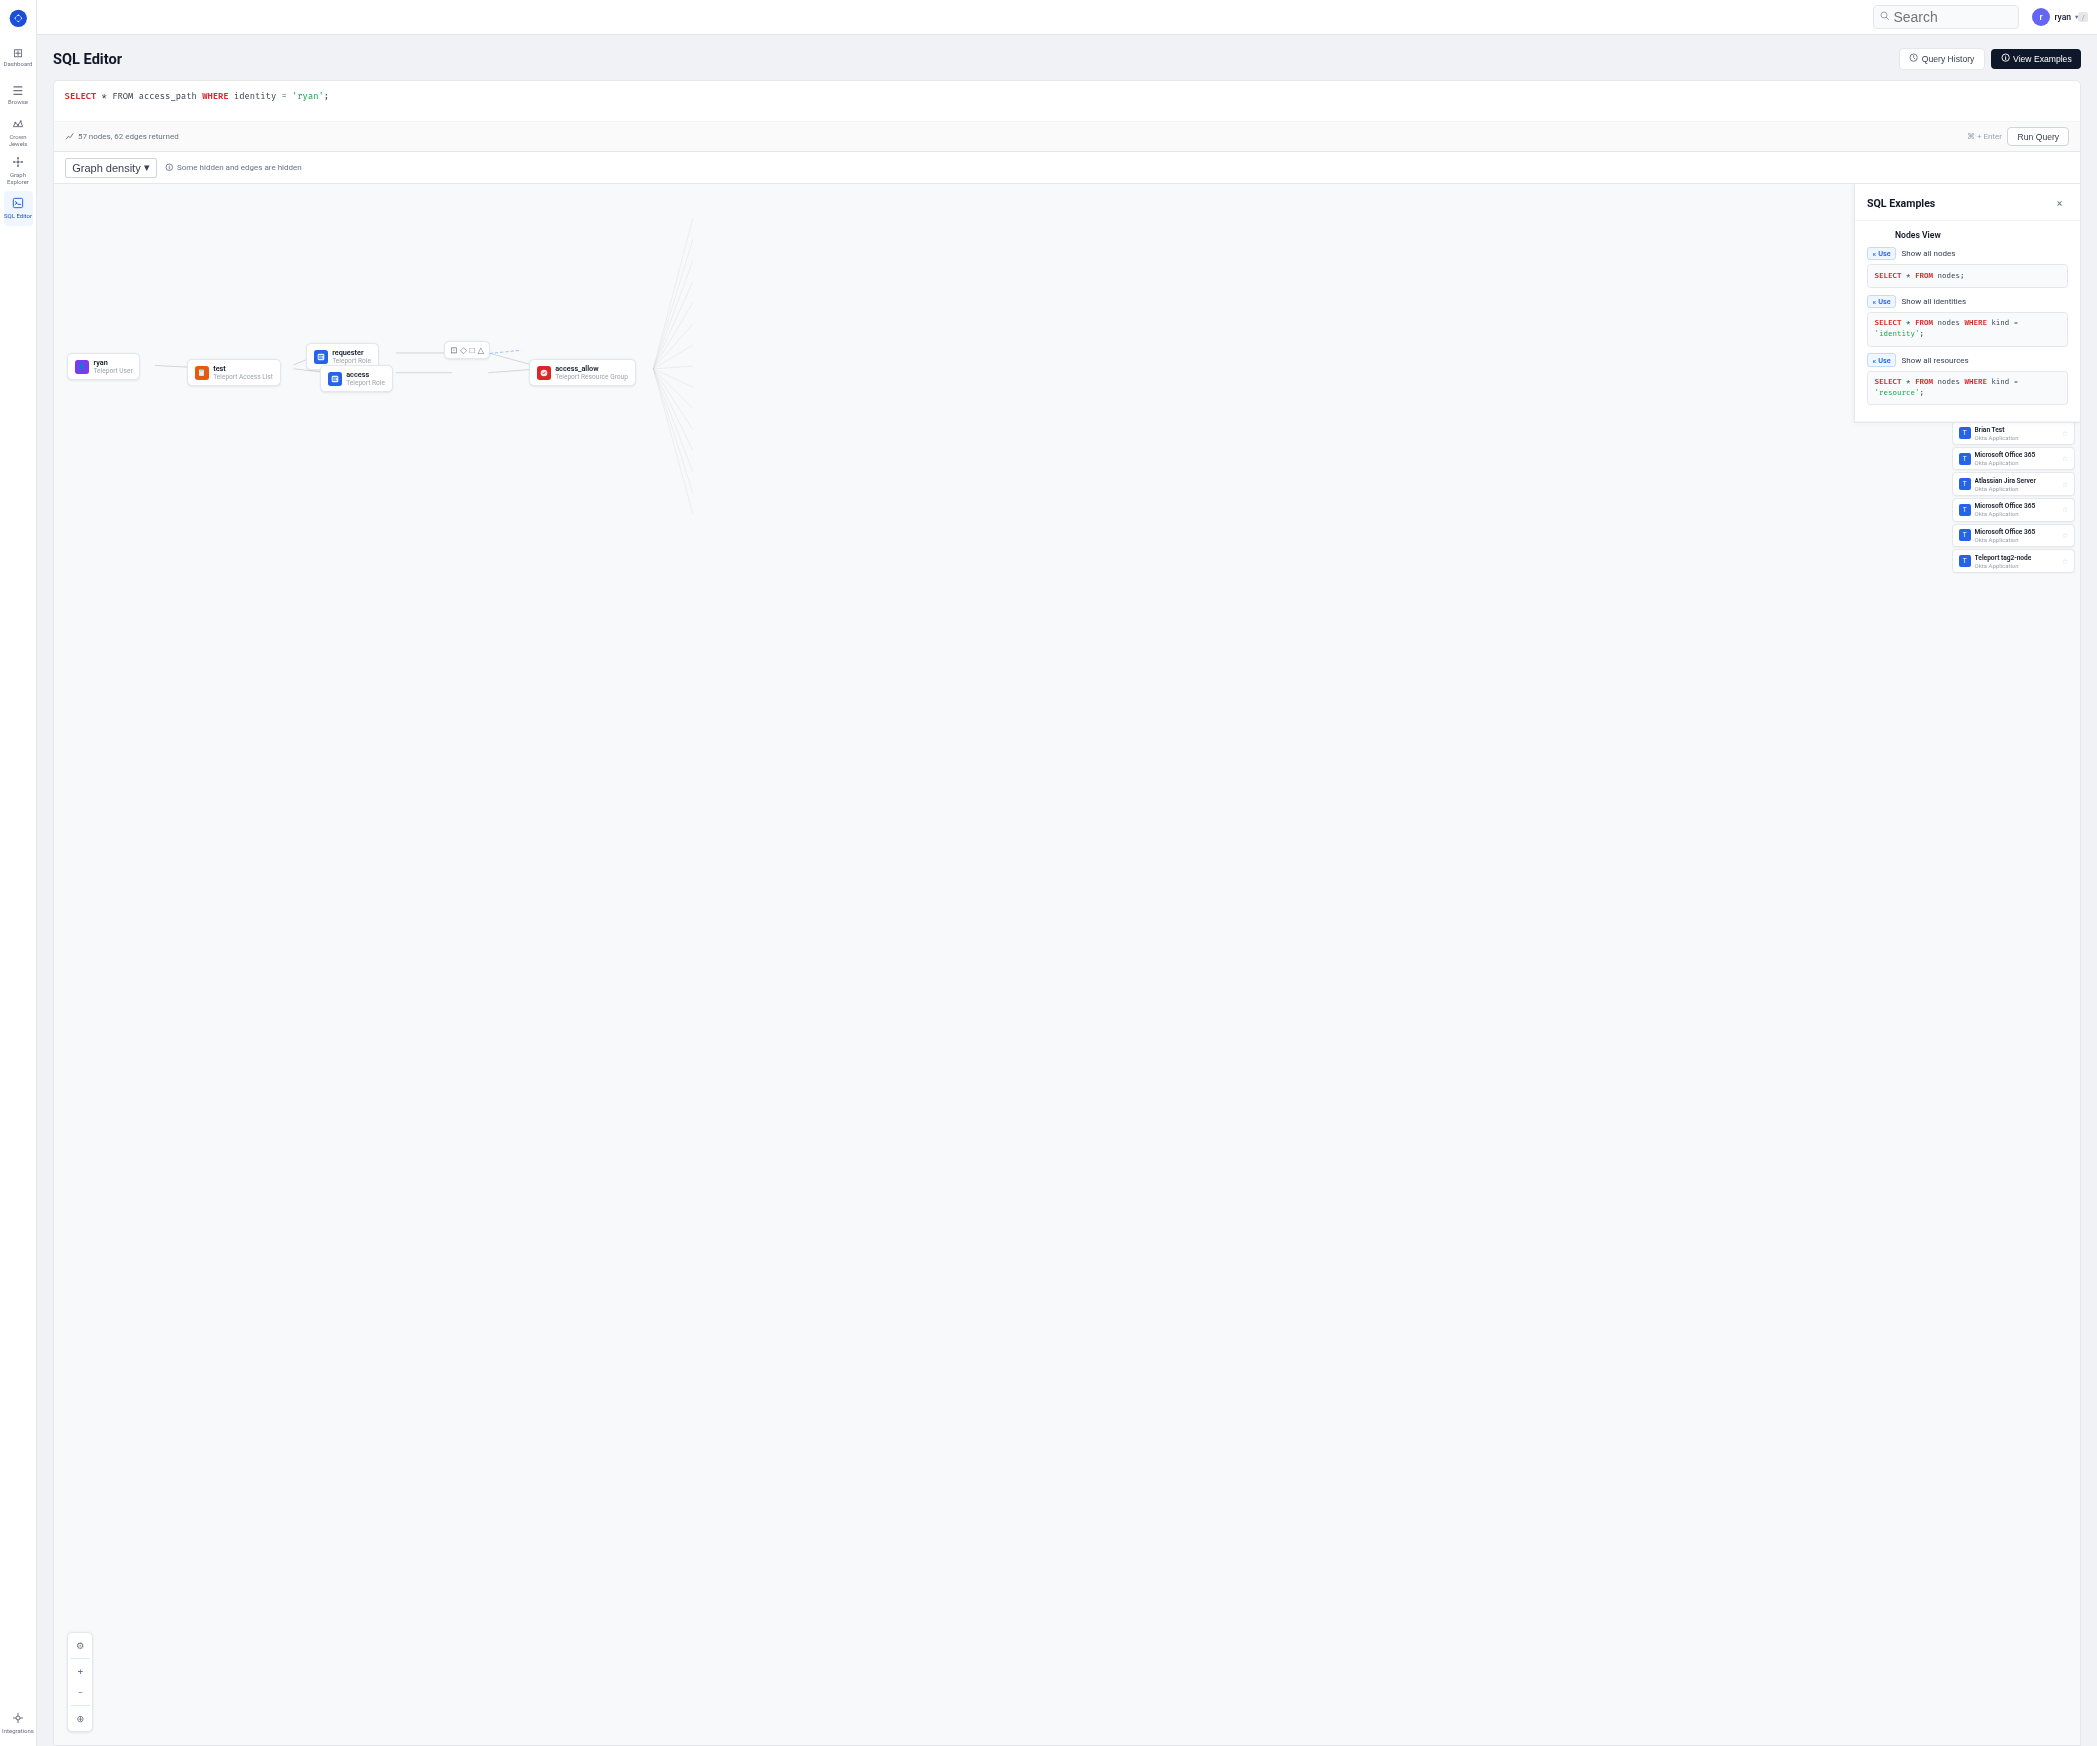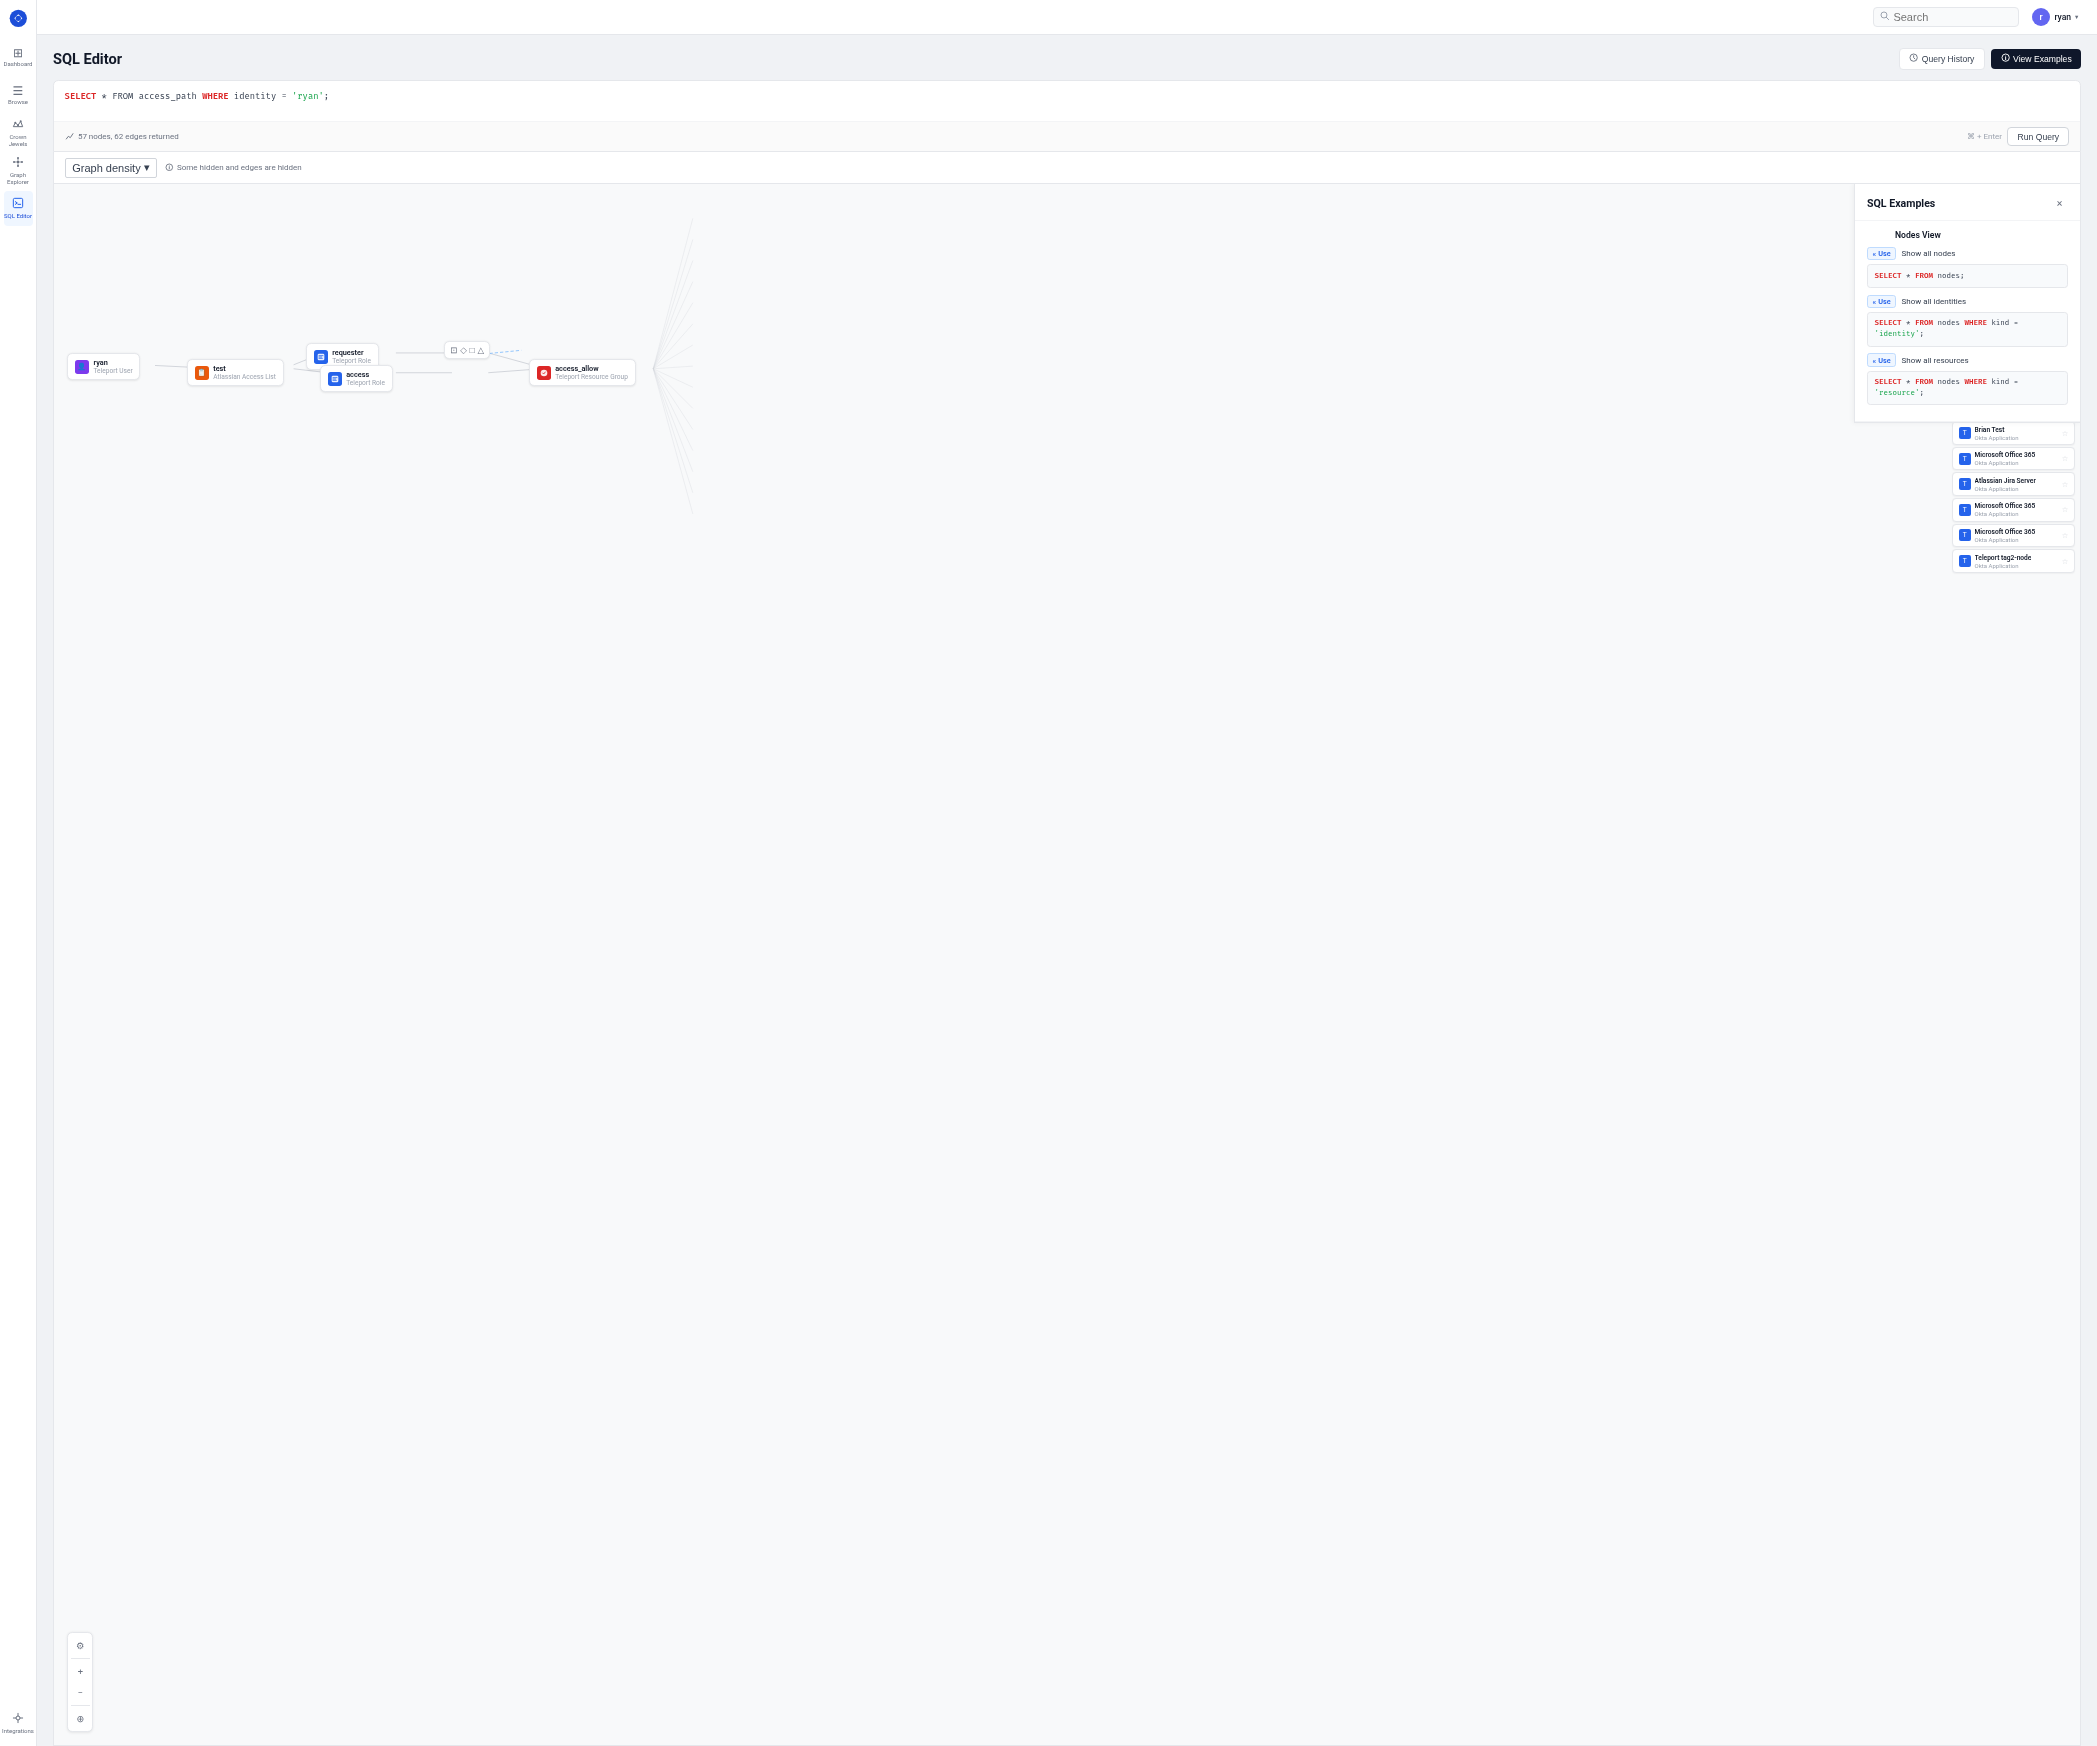--- a/index.html
+++ b/index.html
@@ -71,21 +71,21 @@
       border: 0.7px solid #e5e7eb;
       border-radius: 4px;
       padding: 2.7px 6.6px;
       gap: 4px;
       width: 146px;
     }
     .search-bar input {
       border: none;
       background: transparent;
       outline: none;
-      font-size: 11px;
+      font-size: 14px;
       color: #374151;
       flex: 1;
     }
     .search-slash {
       background: #e5e7eb;
       border-radius: 2px;
       padding: 0.7px 3.3px;
       font-size: 7.3px;
       color: #9ca3af;
     }
@@ -682,21 +682,21 @@
         <div class="node-info">
           <div class="node-name">ryan</div>
           <div class="node-type">Teleport User</div>
         </div>
       </div>
 
       <div class="graph-node" style="left:133px;top:175px;">
         <div class="node-icon orange">📋</div>
         <div class="node-info">
           <div class="node-name">test</div>
-          <div class="node-type">Atlassian Access List</div>
+          <div class="node-type">Teleport Access List</div>
         </div>
       </div>
 
       <div class="graph-node" style="left:252px;top:159px;">
         <div class="node-icon blue">
           <svg width="8" height="8" viewBox="0 0 12 12">
               <rect x="1" y="1" width="10" height="10" rx="2" fill="white" opacity="0.9"></rect>
               <path d="M3 4 L9 4 M3 6 L7 6 M3 8 L8 8" stroke="#2563eb" stroke-width="1.2" stroke-linecap="round"></path>
             </svg>
         </div>

